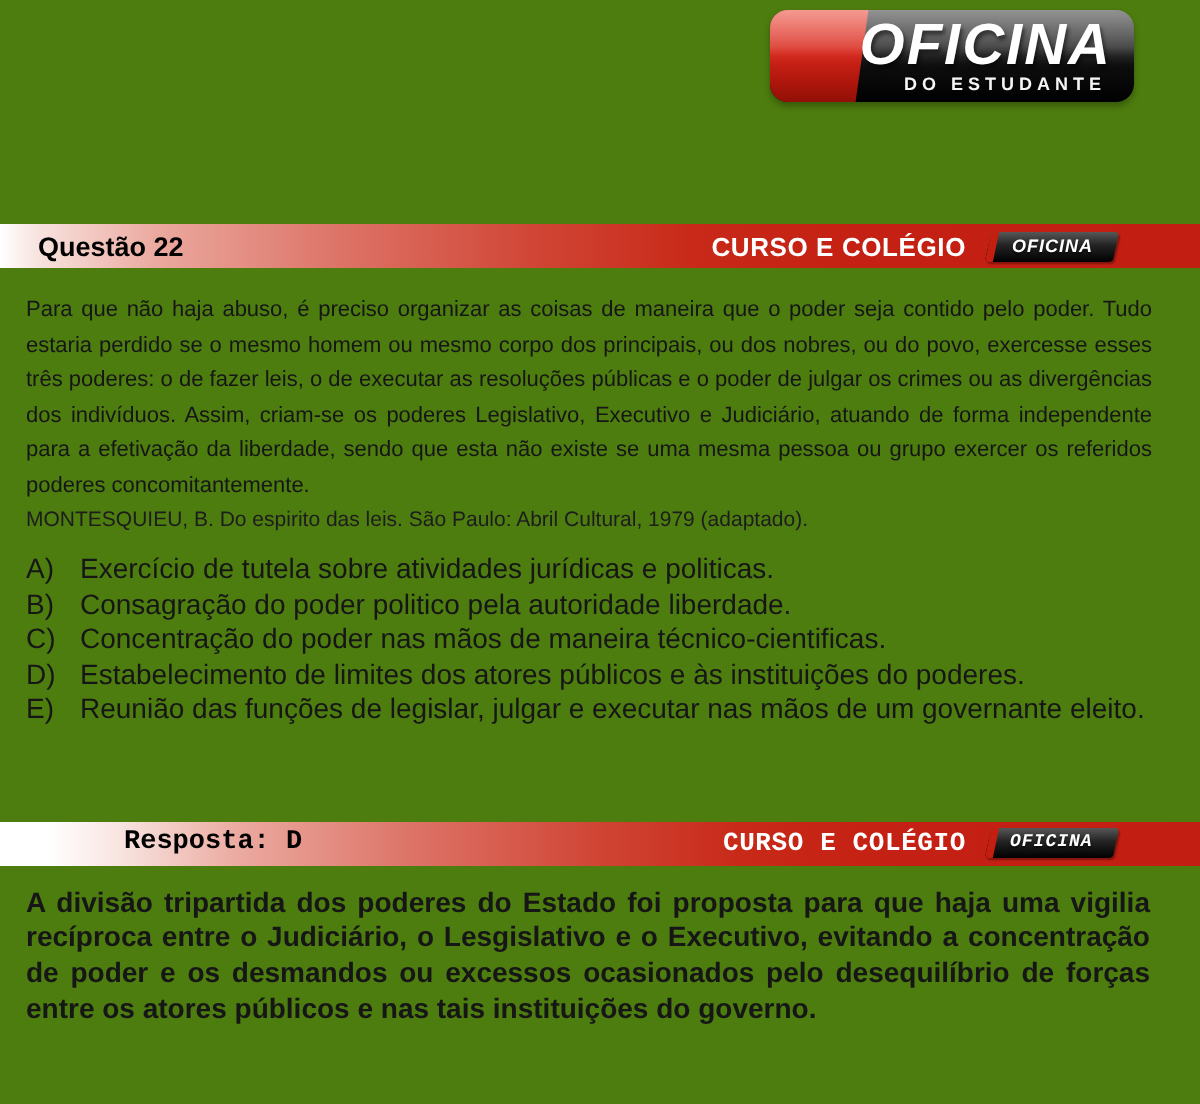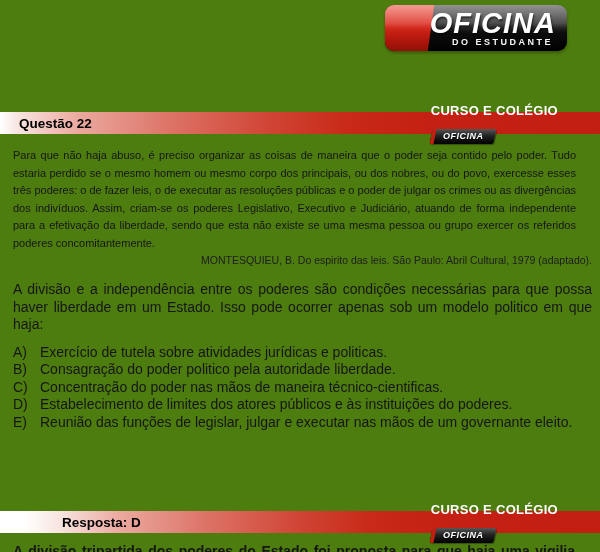--- a/index.html
+++ b/index.html
@@ -49,31 +49,32 @@
   .bar{
     position:relative;
     height:22px;width:600px;
     display:flex;align-items:center;
   }
   .bar.q{
     margin-top:112px;
     background:linear-gradient(90deg,#ffffff 0%,#f8e4e0 3%,#eba99f 13%,#dd7468 28%,#d04434 45%,#c82918 58%,#c42013 72%,#c21f12 100%);
   }
   .bar.a{
-    margin-top:80px;
+    margin-top:47px;
     background:linear-gradient(90deg,#ffffff 0%,#ffffff 4%,#f8e4e0 10%,#eba99f 20%,#dd7468 34%,#d04434 50%,#c82918 62%,#c42013 75%,#c21f12 100%);
+    font-family:Liberation Mono, monospace;
   }
   .bar-title{
     font-size:13.5px;font-weight:bold;color:#000;white-space:nowrap;
   }
   .bar.q .bar-title{margin-left:19px;}
   .bar.a .bar-title{margin-left:62px;}
   .bar-right{
     margin-left:auto;margin-right:42px;
-    display:flex;gap:11px;flex-direction:column;
+    display:flex;align-items:center;gap:11px;
   }
   .bar-right-label{
     font-size:13px;font-weight:bold;color:#ffffff;
     letter-spacing:0.3px;white-space:nowrap;
   }
   .badge{
     position:relative;width:64px;height:15px;
     background:linear-gradient(180deg,#575757 0%,#232323 45%,#000 100%);
     border-radius:2px;transform:skewX(-12deg);
     box-shadow:1px 1px 1px rgba(0,0,0,0.35);
@@ -94,21 +95,20 @@
   
   .content{padding:0 8px 0 13px;}
   .body-text{
     margin:13px 16px 0 0;
     font-size:11px;line-height:17.5px;
     text-align:justify;
   }
   .citation{
     margin:2px 0 0 0;
     font-size:10.5px;color:#1d1d1d;
-    text-align:right;
   }
   .stem{
     margin:15px 0 0 0;
     font-size:14px;line-height:17.5px;
     text-align:justify;
   }
   .options{margin-top:10px;}
   .option-row{
     display:flex;
     font-size:14px;line-height:17.5px;
@@ -142,21 +142,20 @@
       <span class="badge">
         <span class="badge-red"></span>
         <span class="badge-text">OFICINA</span>
       </span>
     </span>
   </div>
 
   <div class="content">
     <p class="body-text">Para que não haja abuso, é preciso organizar as coisas de maneira que o poder seja contido pelo poder. Tudo estaria perdido se o mesmo homem ou mesmo corpo dos principais, ou dos nobres, ou do povo, exercesse esses três poderes: o de fazer leis, o de executar as resoluções públicas e o poder de julgar os crimes ou as divergências dos indivíduos. Assim, criam-se os poderes Legislativo, Executivo e Judiciário, atuando de forma independente para a efetivação da liberdade, sendo que esta não existe se uma mesma pessoa ou grupo exercer os referidos poderes concomitantemente.</p>
     <p class="citation">MONTESQUIEU, B. Do espirito das leis. São Paulo: Abril Cultural, 1979 (adaptado).</p>
-    <p class="stem">A divisão e a independência entre os poderes são condições necessárias para que possa haver liberdade em um Estado. Isso pode ocorrer apenas sob um modelo politico em que haja:</p>
 
     <div class="options">
       <div class="option-row">
         <span class="option-letter">A)</span>
         <span class="option-text">Exercício de tutela sobre atividades jurídicas e politicas.</span>
       </div>
       <div class="option-row">
         <span class="option-letter">B)</span>
         <span class="option-text">Consagração do poder politico pela autoridade liberdade.</span>
       </div>

